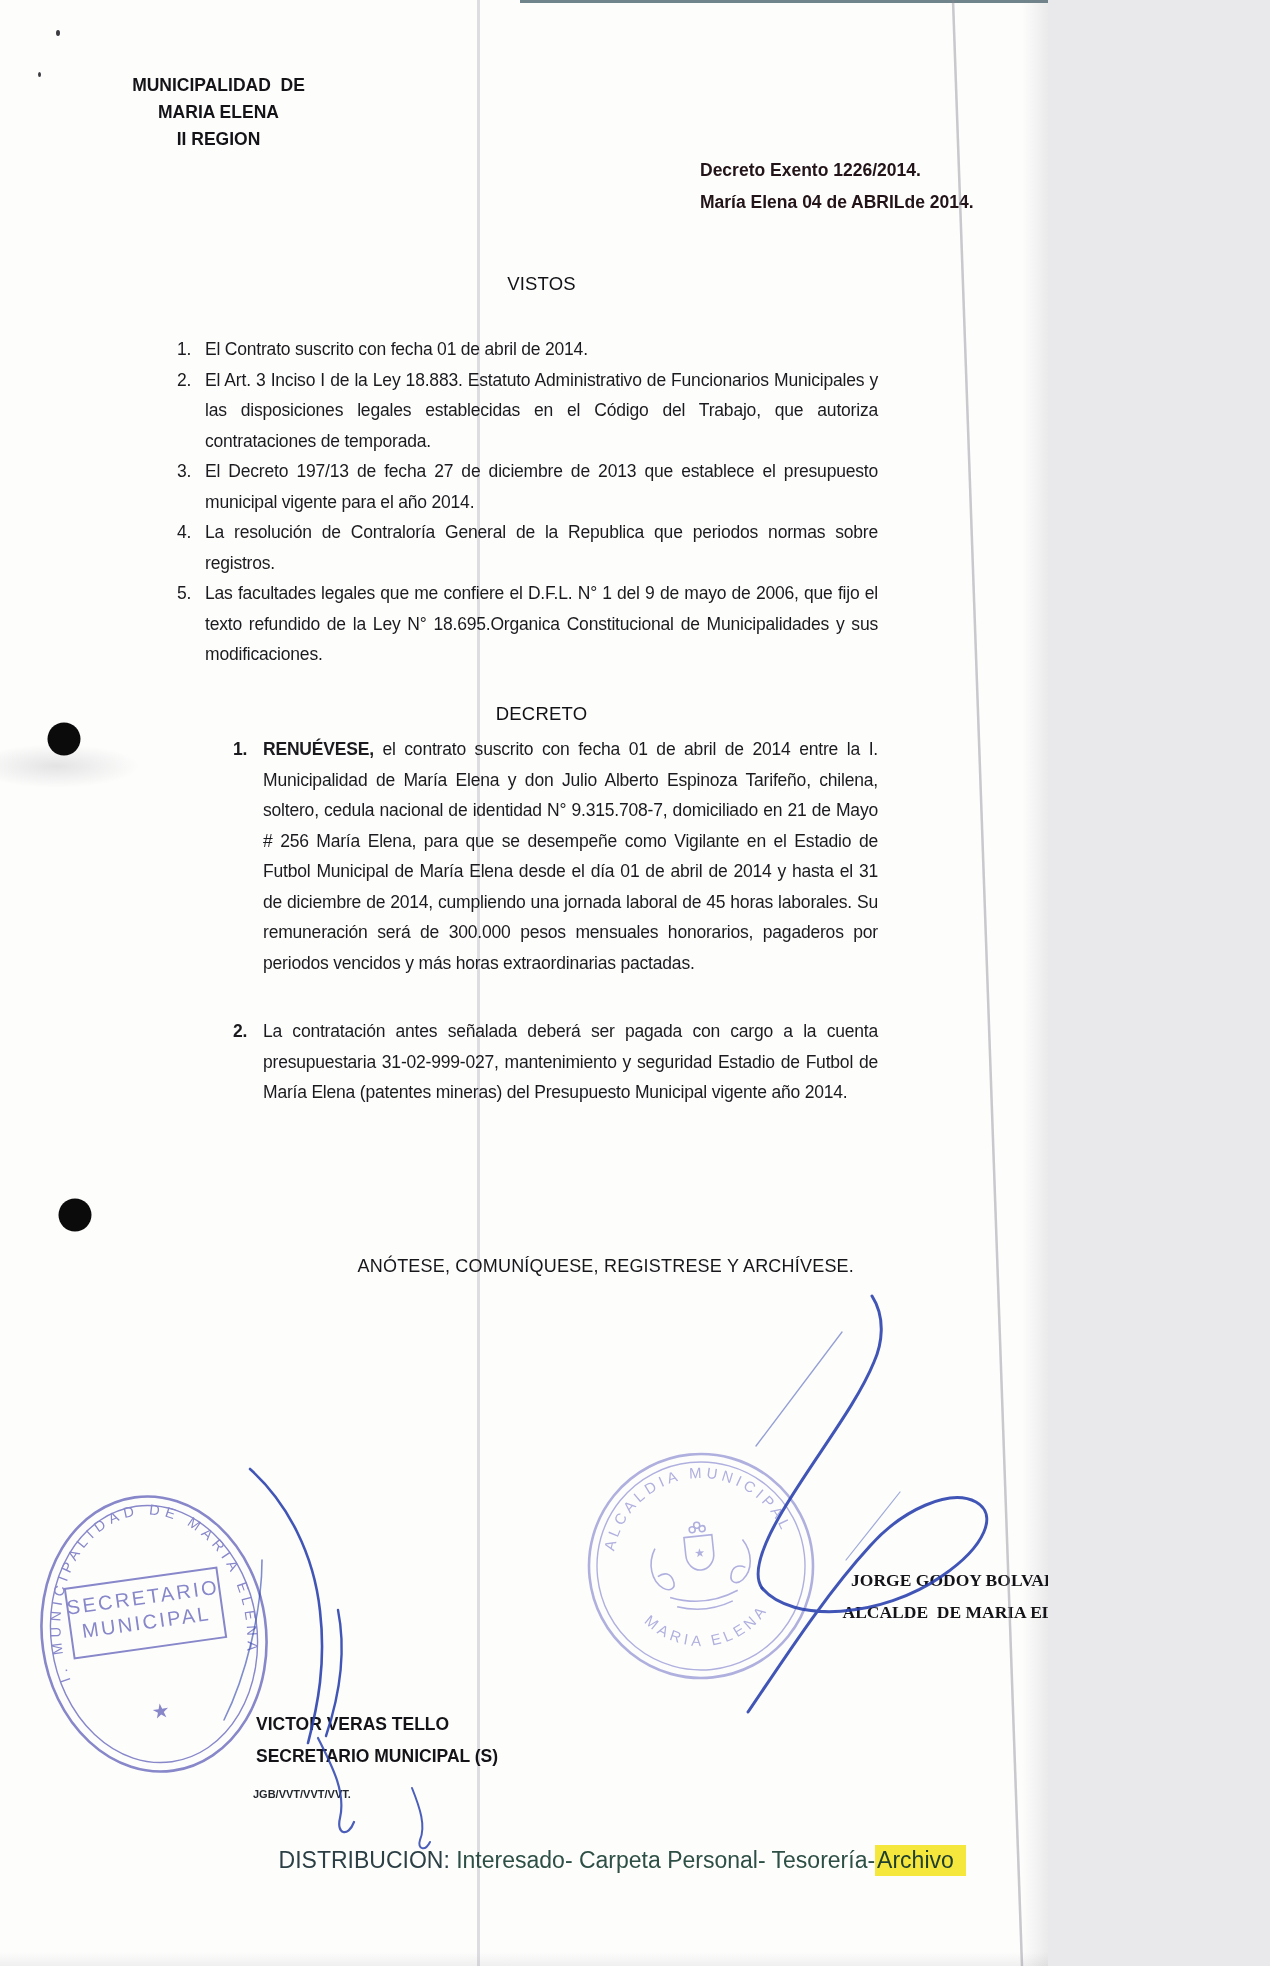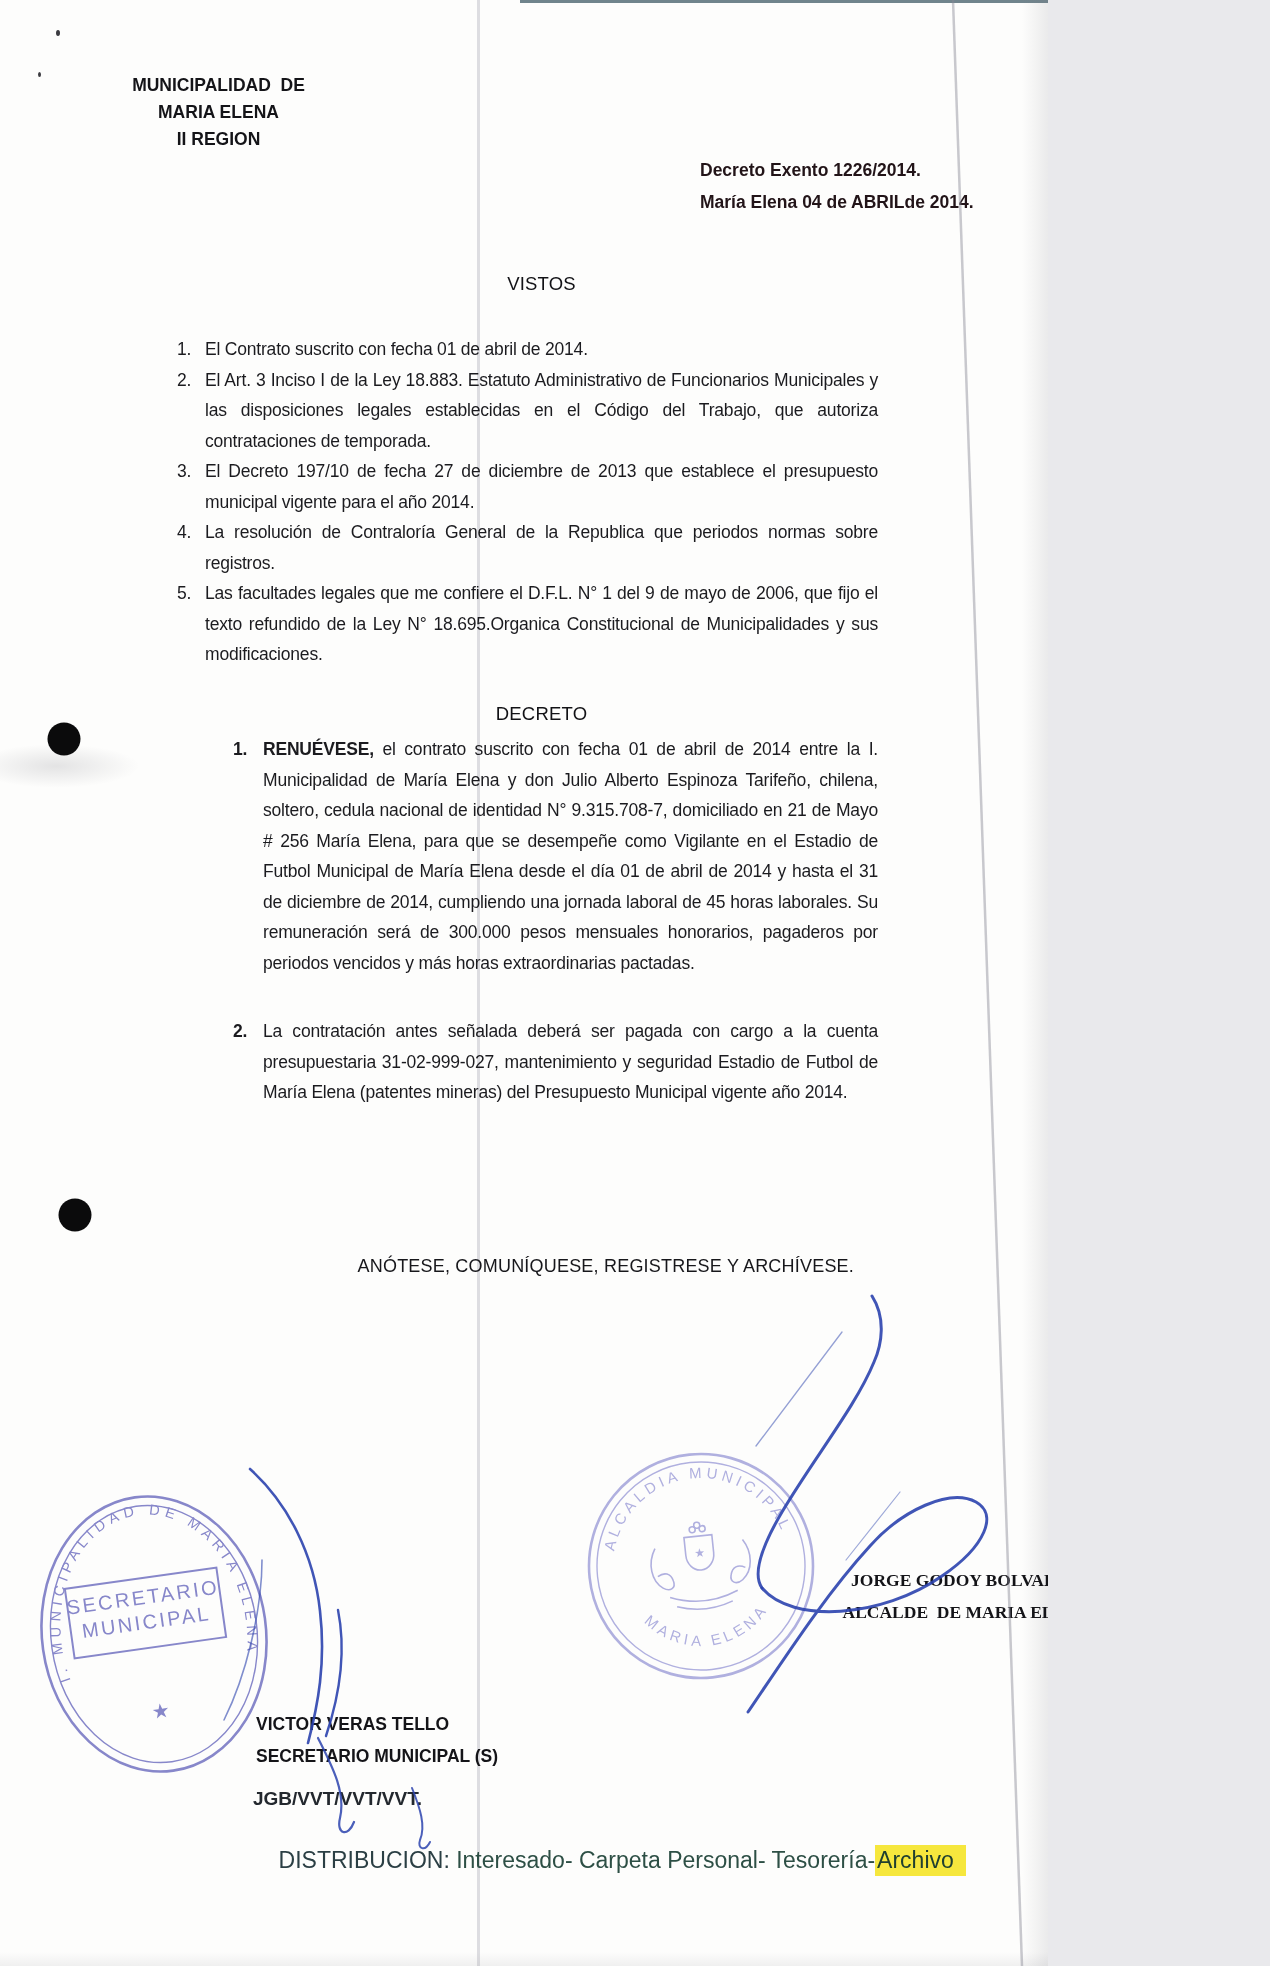--- a/index.html
+++ b/index.html
@@ -43,21 +43,21 @@
   .decreto-list .num{flex:0 0 30px;font-weight:bold;}
   .vistos-list .txt{width:673px;text-align:justify;}
   .decreto-list .txt{width:615px;text-align:justify;}
   .decreto-list .li + .li{margin-top:38px;}
   .closing{position:absolute;left:218px;top:1256px;width:636px;text-align:right;
     font-size:18px;font-weight:400;letter-spacing:.2px;color:#17171b;}
   .sig-block{font-weight:bold;font-size:17.5px;line-height:32px;color:#141418;}
   .sig-block div{white-space:pre-wrap;}
   .sig-mayor{position:absolute;left:824px;top:1564px;width:285px;text-align:center;font-family:Liberation Serif, serif;}
   .sig-secretary{position:absolute;left:256px;top:1708px;}
-  .initials{position:absolute;left:253px;top:1788px;font-size:19px;font-weight:600;color:#23282e;}
+  .initials{position:absolute;left:253px;top:1788px;font-size:11px;font-weight:600;color:#23282e;}
   .distribution{position:absolute;left:253px;top:1820px;font-size:23px;color:#2d4f45;white-space:pre-wrap;}
   .dist-label{color:#2b3f44;}
   .hl{background:#f6e73d;padding:2px 12px 3px 2px;color:#20402f;}
   
   .overlay{position:absolute;left:0;top:0;pointer-events:none;}
   .overlay text{font-family:"Liberation Sans",sans-serif;}
   .ink{stroke:#2b43ae;fill:none;stroke-linecap:round;stroke-linejoin:round;}
   .stamp1{stroke:#7d7dc6;fill:none;}
   .stamp1-text{fill:#7d7dc6;}
   .stamp2{stroke:#9d9dd8;fill:none;}
@@ -92,21 +92,21 @@
     <div class="li">
       <span class="num">1.</span>
       <div class="txt">El Contrato suscrito con fecha 01 de abril de 2014.</div>
     </div>
     <div class="li">
       <span class="num">2.</span>
       <div class="txt">El Art. 3 Inciso I de la Ley 18.883. Estatuto Administrativo de Funcionarios Municipales y las disposiciones legales establecidas en el Código del Trabajo, que autoriza contrataciones de temporada.</div>
     </div>
     <div class="li">
       <span class="num">3.</span>
-      <div class="txt">El Decreto 197/10 de fecha 27 de diciembre de 2013 que establece el presupuesto municipal vigente para el año 2014.</div>
+      <div class="txt">El Decreto 197/13 de fecha 27 de diciembre de 2013 que establece el presupuesto municipal vigente para el año 2014.</div>
     </div>
     <div class="li">
       <span class="num">4.</span>
       <div class="txt">La resolución de Contraloría General de la Republica que periodos normas sobre registros.</div>
     </div>
     <div class="li">
       <span class="num">5.</span>
       <div class="txt">Las facultades legales que me confiere el D.F.L. N° 1 del 9 de mayo de 2006, que fijo el texto refundido de la Ley N° 18.695.Organica Constitucional de Municipalidades y sus modificaciones.</div>
     </div>
   </div>

